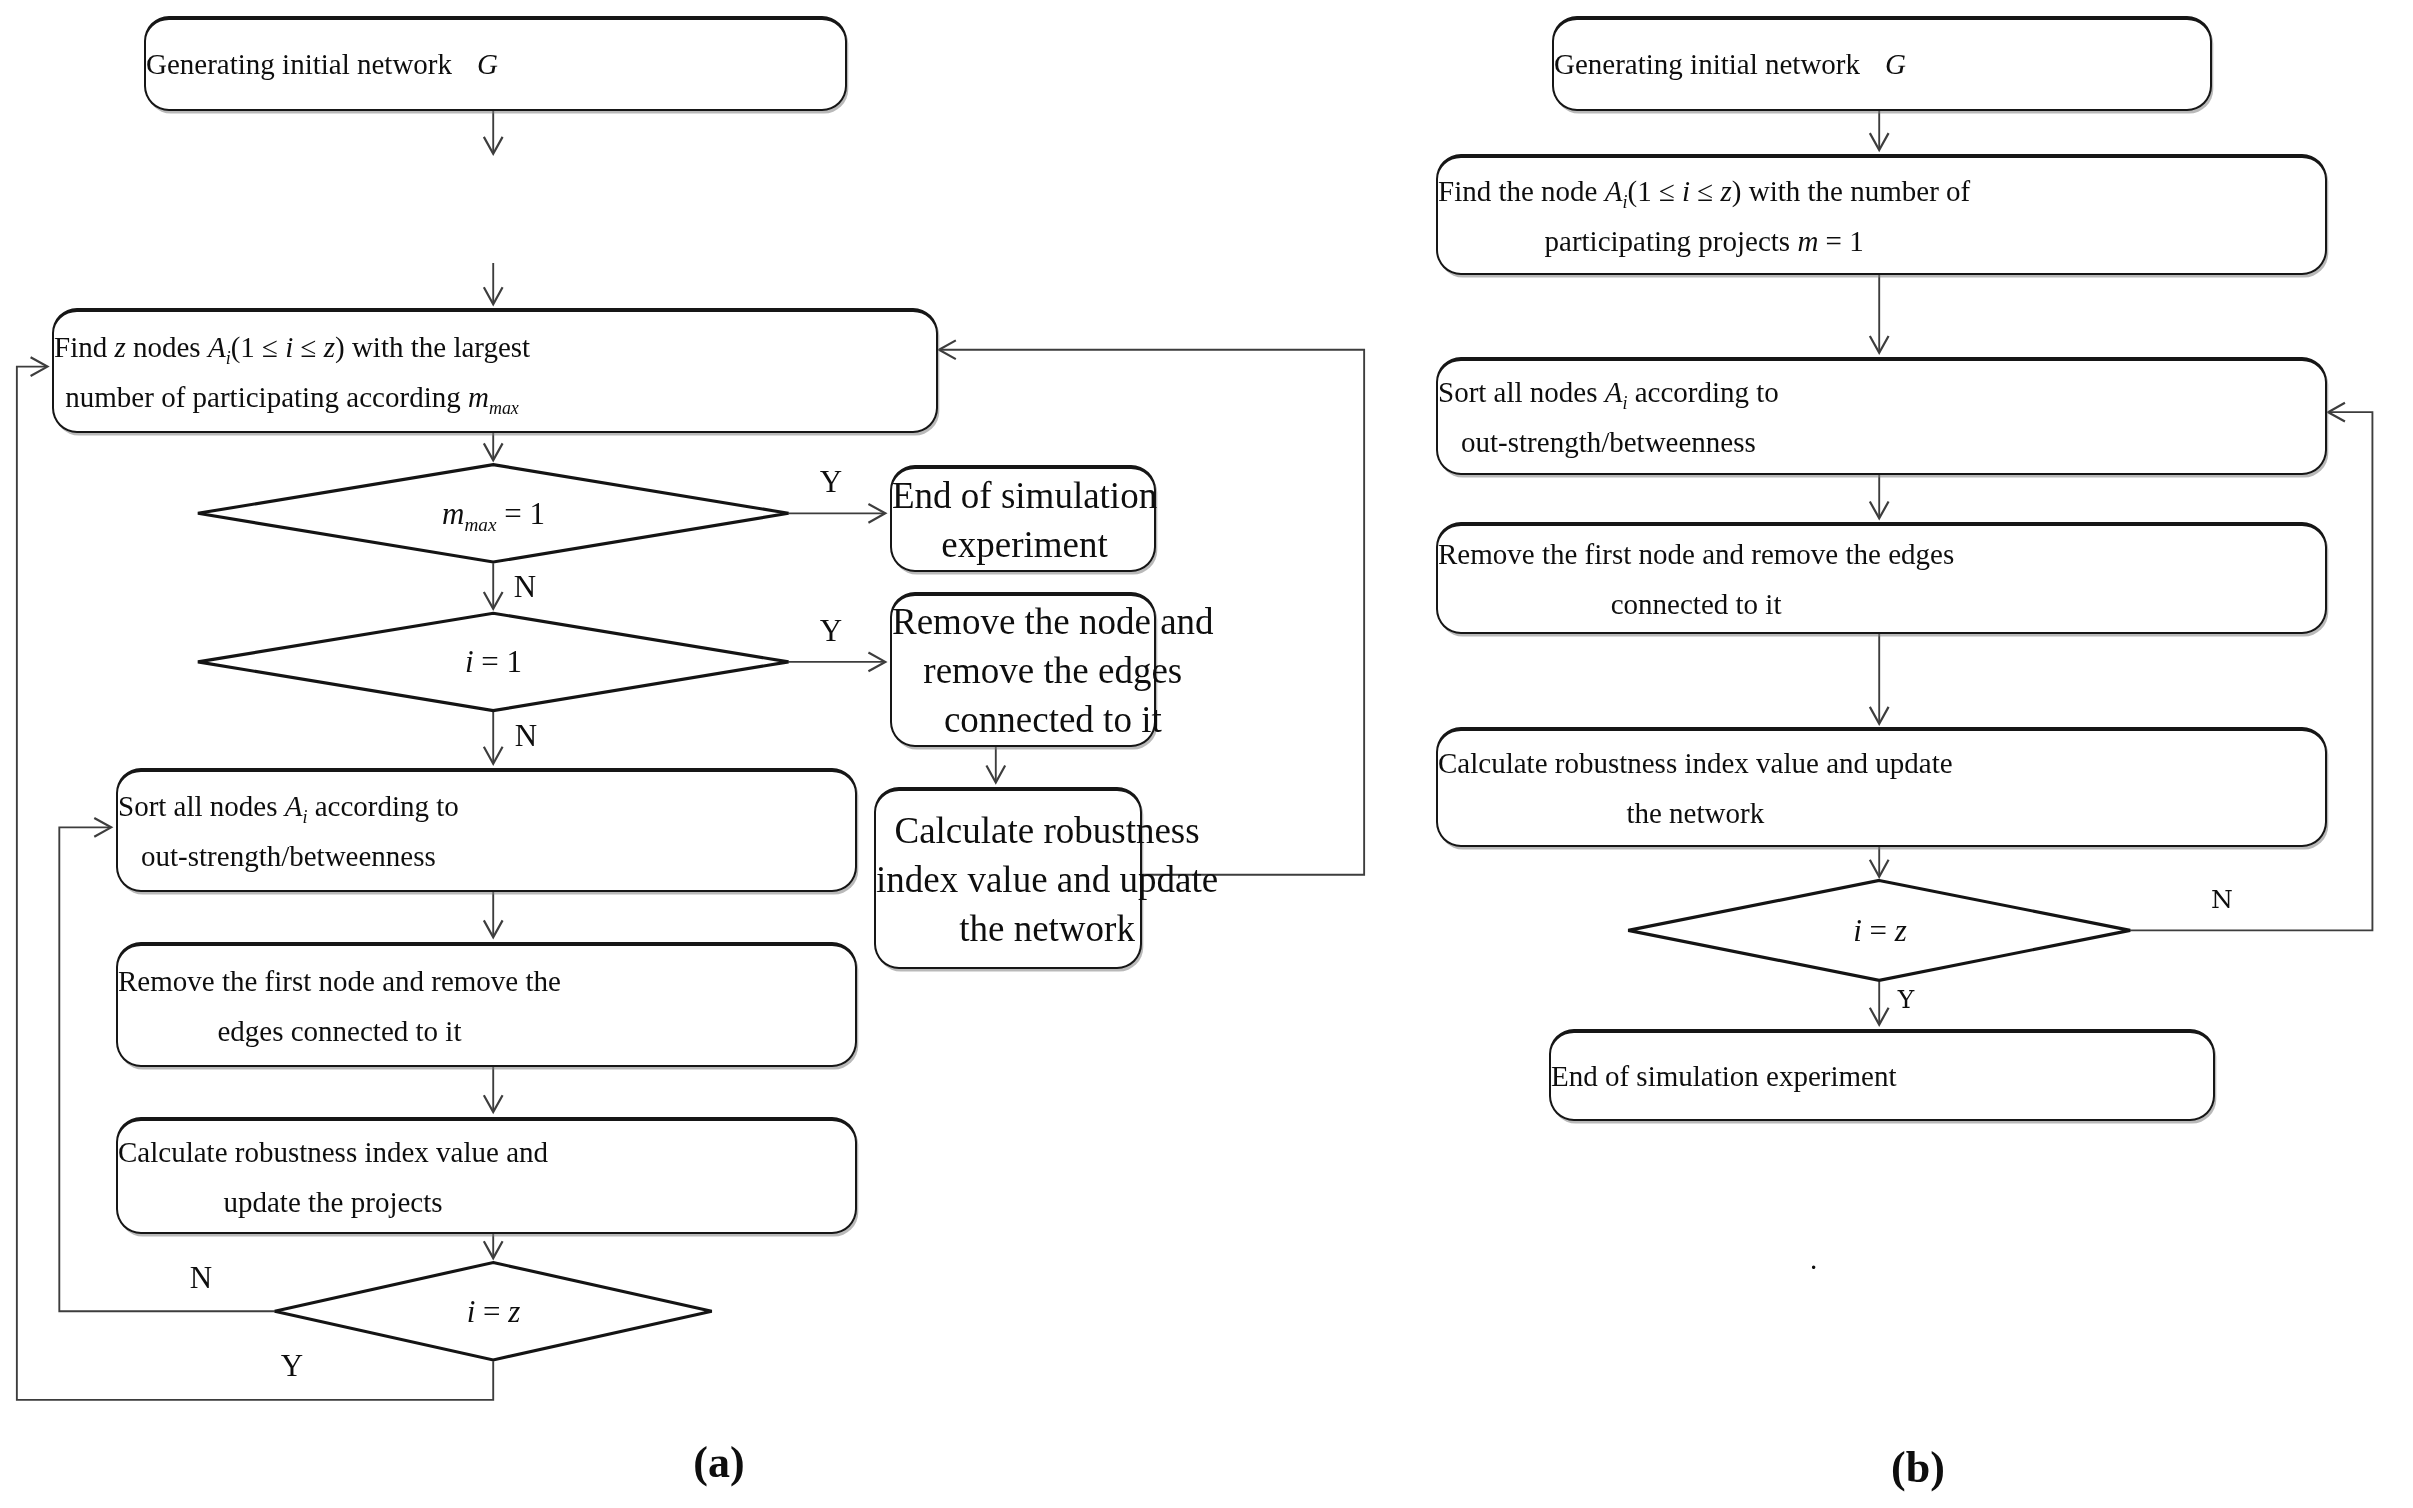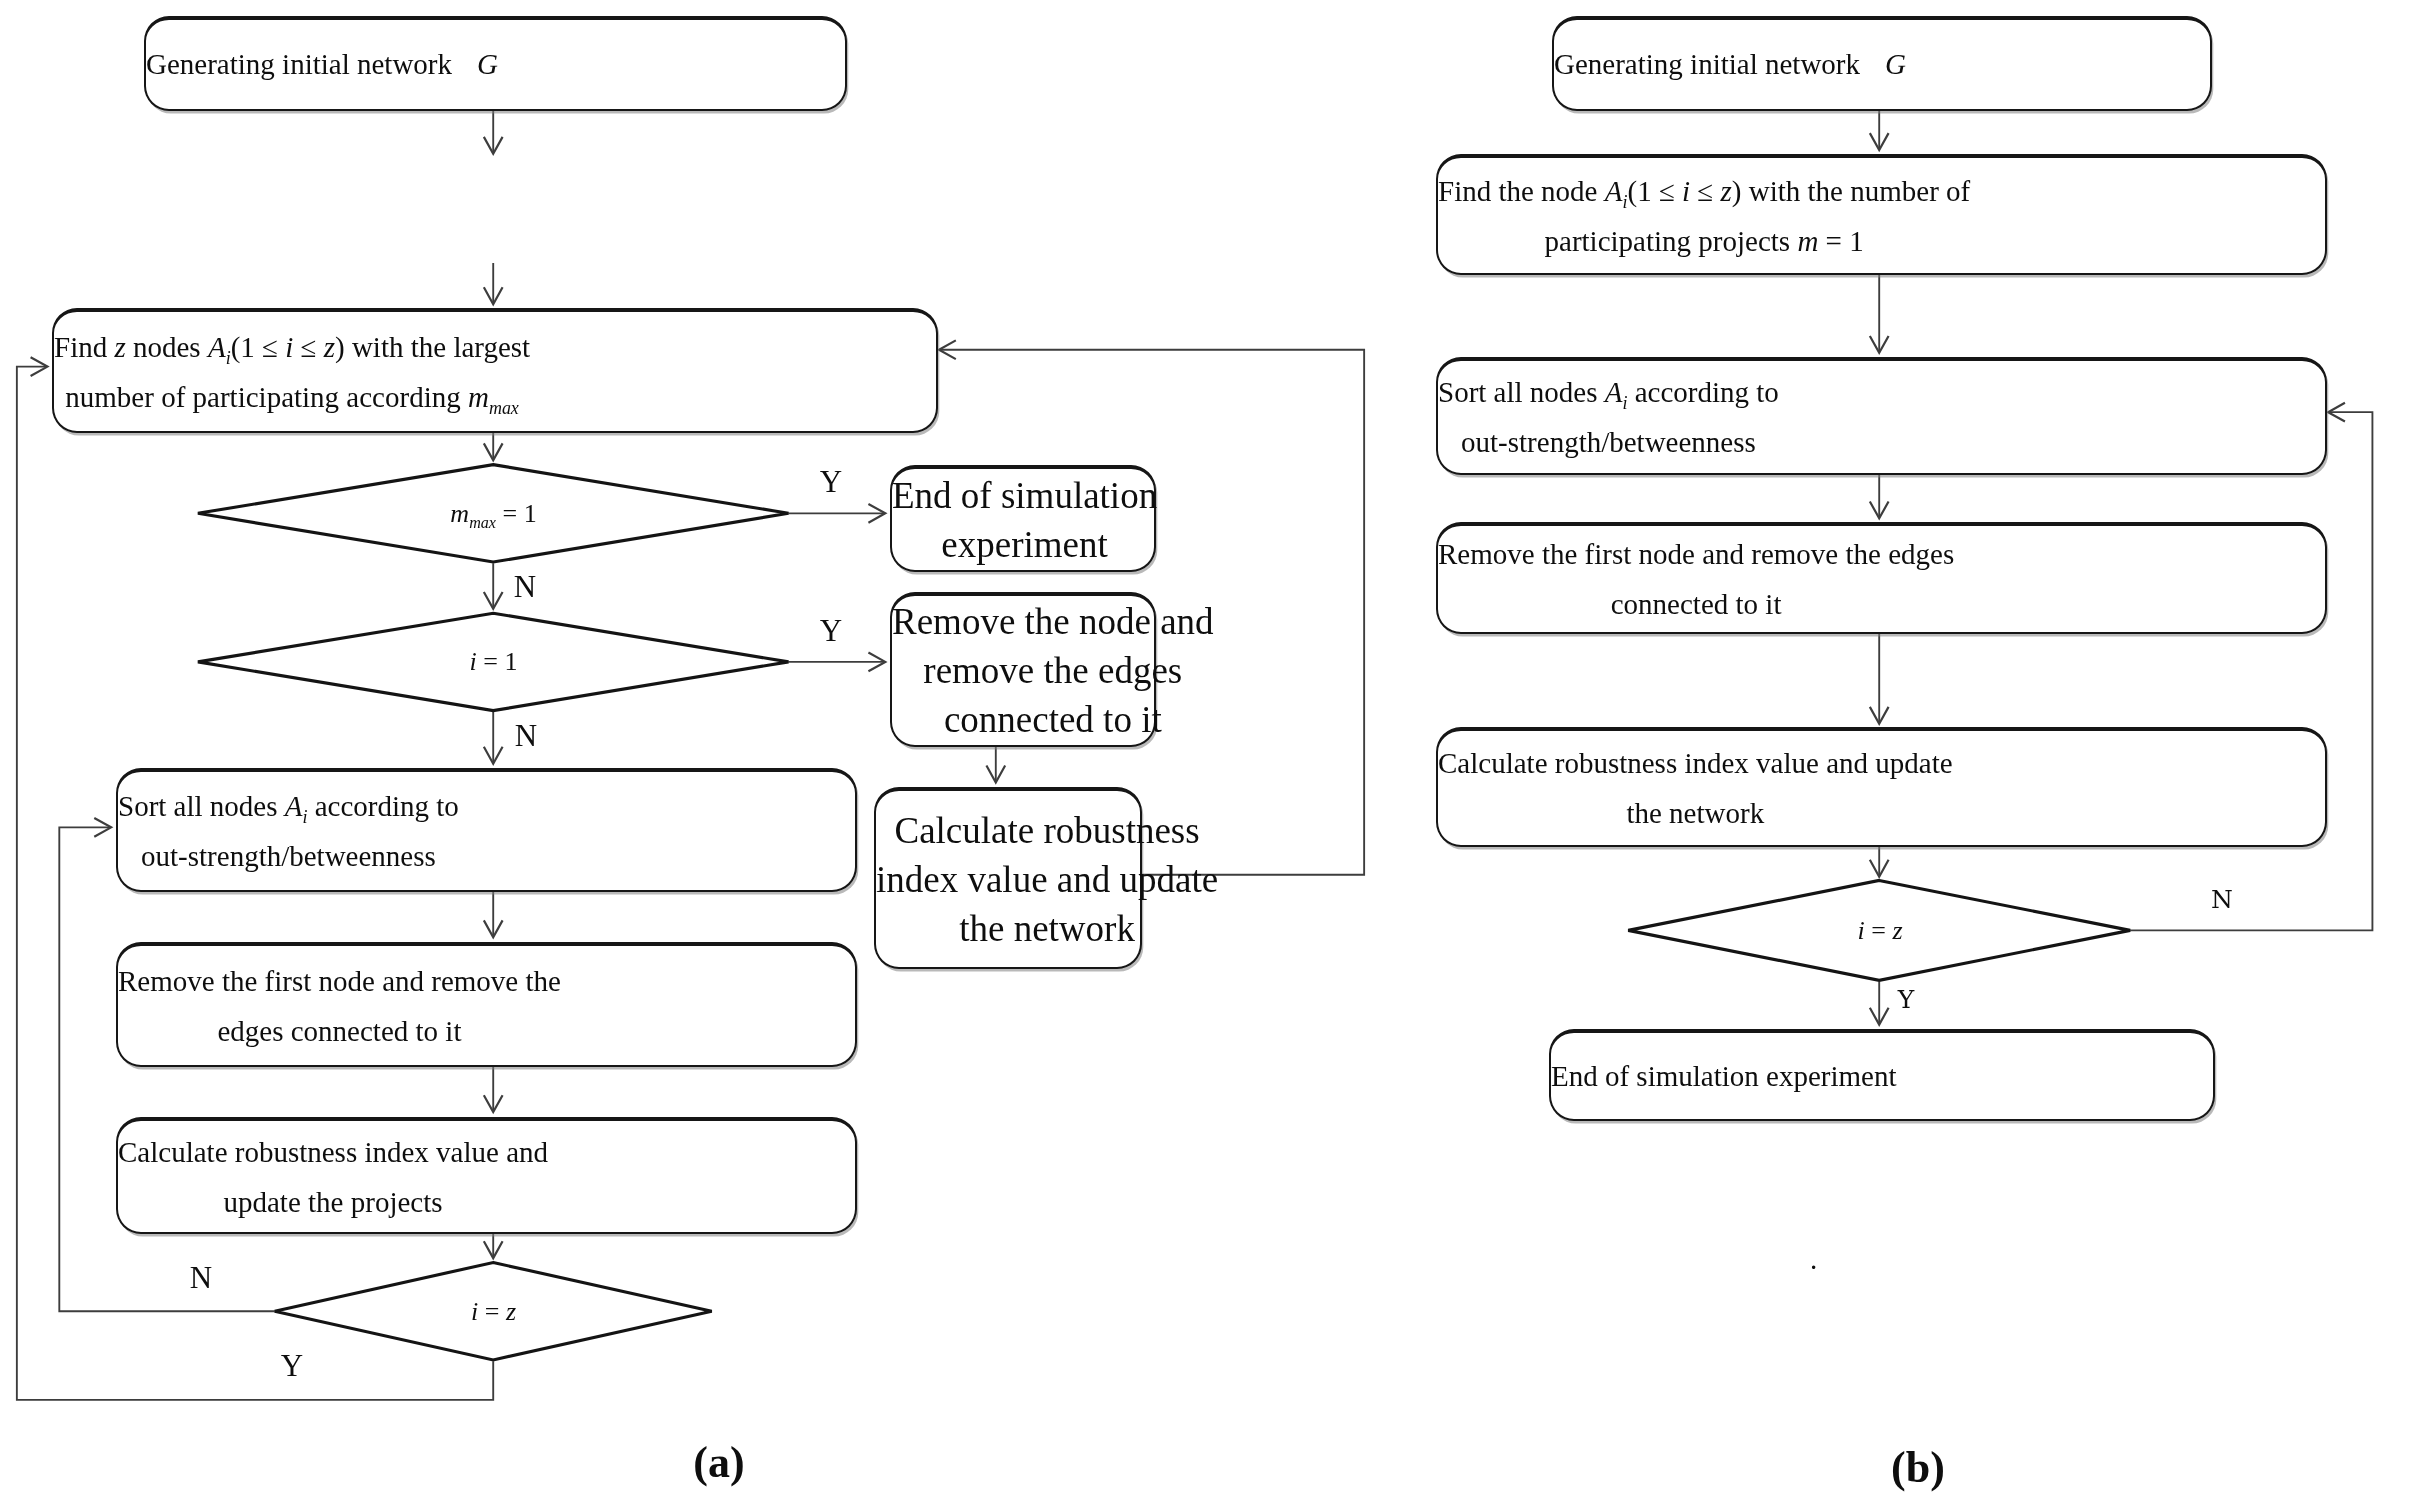--- a/index.html
+++ b/index.html
@@ -9,21 +9,21 @@
   svg#wires{position:absolute;left:0;top:0;z-index:1;}
   .box{position:absolute;z-index:2;background:#ffffff;border:2.5px solid #161616;
        border-top-width:4.4px;border-radius:25px;
        box-shadow:1.9px 3.1px 0 -0.6px rgba(128,128,128,0.55);
        display:flex;flex-direction:column;align-items:flex-start;justify-content:center;
        text-align:center;}
   .tline{white-space:pre;line-height:50px;font-size:29px;}
   .small .tline{font-size:37px;line-height:49px;}
   .dlabel{position:absolute;z-index:3;display:flex;align-items:center;justify-content:center;
           text-align:center;font-size:31px;}
-  .dlabel .tline{font-size:26px;line-height:35px;}
+  .dlabel .tline{font-size:31px;line-height:35px;}
   sub{font-size:62%;line-height:0;}
   .gap{margin-left:25px;}
   .yn{position:absolute;z-index:3;transform:translate(-50%,-50%);font-size:31px;}
   .yn-b{font-size:25px;font-family:"DejaVu Serif","Liberation Serif",serif;}
   .caption{position:absolute;z-index:3;transform:translate(-50%,-50%);
            font-size:44px;font-weight:bold;}
   .stray{position:absolute;z-index:3;font-size:29px;}
 </style>
 </head>
 <body>

